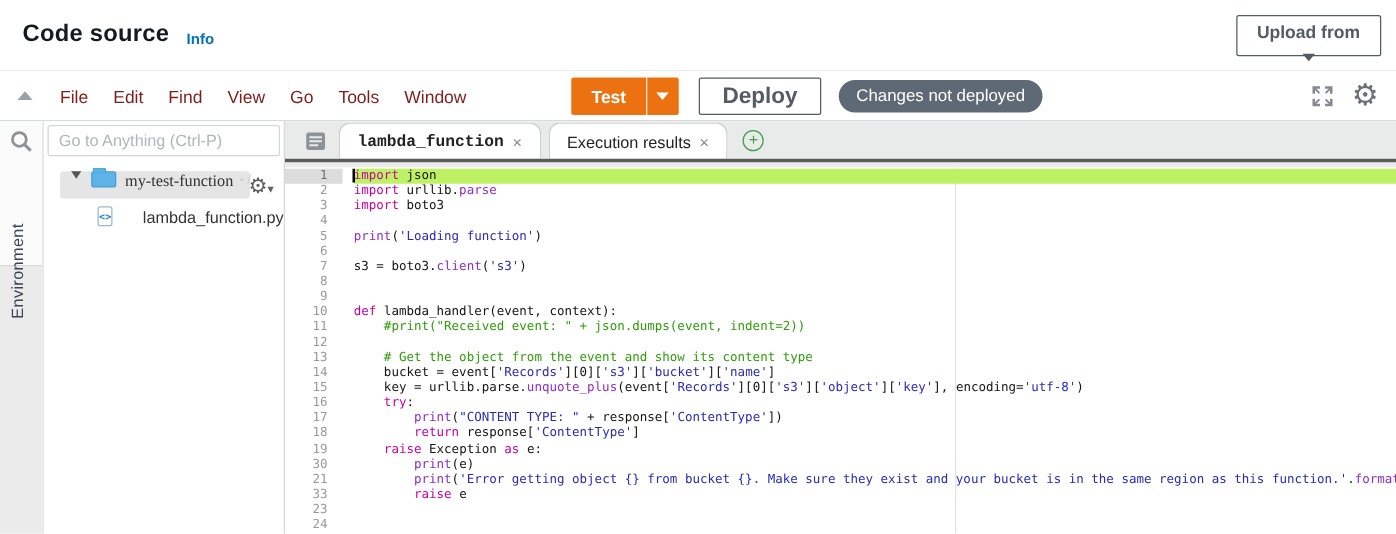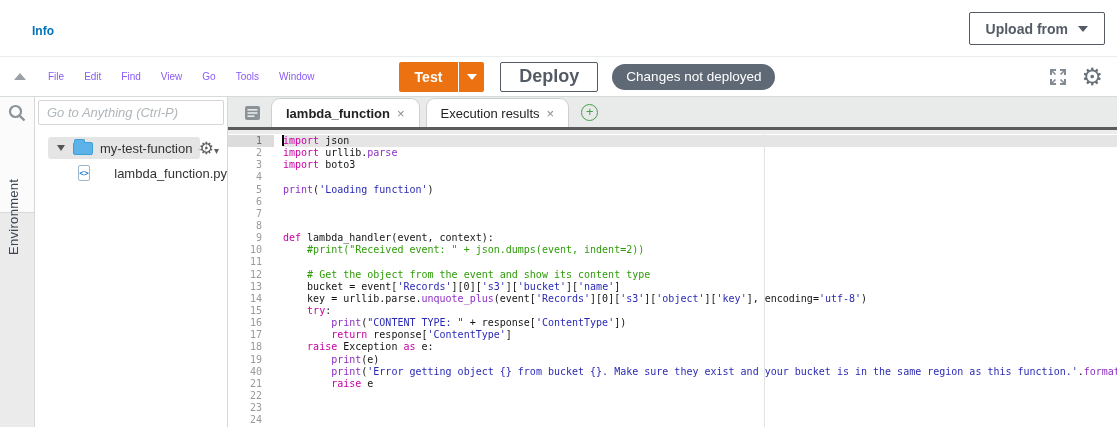--- a/index.html
+++ b/index.html
@@ -7,29 +7,29 @@
               font-family:"Liberation Sans", sans-serif; }
   .app { position:relative; width:1117px; height:427px; }
 
   
   .header { position:absolute; left:0; top:0; width:100%; height:57px; background:#fff;
             border-bottom:1px solid #eaeded; display:flex; align-items:center; padding-left:18px; }
   .page-title { font-size:19px; font-weight:bold; color:#16191f; letter-spacing:.2px; }
   .info-link { font-size:12px; font-weight:bold; color:#0073bb; margin-left:14px; margin-top:6px; cursor:pointer; }
   .upload-btn { position:absolute; right:12px; top:12px; height:33px; padding:4px 16px;
                 background:#fff; border:1px solid #545b64; border-radius:2px;
-                font-size:14px; font-weight:bold; color:#545b64; display:flex; align-items:center; gap:10px; cursor:pointer; }
+                font-size:14px; font-weight:bold; color:#545b64; display:flex; align-items:center; gap:10px; cursor:pointer;flex-direction:column; }
   .caret-down { width:0; height:0; border-left:5px solid transparent; border-right:5px solid transparent; border-top:6px solid #545b64; }
 
   
   .menubar { position:absolute; left:0; top:57px; width:100%; height:40px; background:#fff;
              border-bottom:1px solid #d5dbdb; display:flex; align-items:center; }
   .collapse-tri { width:0; height:0; border-left:6px solid transparent; border-right:6px solid transparent;
                   border-bottom:7px solid #9aa0a6; margin:0 12px 0 14px; }
-  .menu-item { font-size:10px; color:#8b5cf6; padding:0 10px; cursor:pointer; }
+  .menu-item { font-size:14px; color:#7f1d1d; padding:0 10px; cursor:pointer; }
   .test-group { display:flex; margin-left:38px; height:30px;padding-left:36px; }
   .btn-test { background:#ec7211; color:#fff; font-weight:bold; font-size:14px; border:none;
               padding:0 16px; border-radius:2px 0 0 2px; cursor:pointer; height:30px; }
   .btn-test-caret { background:#ec7211; width:26px; border-radius:0 2px 2px 0; border:none;
                     border-left:1px solid #fff; display:flex; align-items:center; justify-content:center; cursor:pointer; }
   .btn-test-caret .caret-down { border-top-color:#fff; }
   .btn-deploy { margin-left:16px; height:30px; padding:0 18px; background:#fff; border:1px solid #545b64;
                 border-radius:2px; font-size:18px; font-weight:bold; color:#545b64; cursor:pointer; }
   .badge { margin-left:14px; height:26px; padding:0 14px; background:#5f6975; color:#fff;
            border-radius:13px; font-size:13.5px; display:flex; align-items:center; }
@@ -43,24 +43,24 @@
   .search-icon { position:absolute; left:7px; top:6px; width:20px; height:20px; cursor:pointer; }
   .env-label { position:absolute; left:6px; top:32px; writing-mode:vertical-rl; transform:rotate(180deg);
                font-size:13px; color:#3b4654; height:176px; text-align:center; letter-spacing:.3px; }
   .strip-lower { position:absolute; left:0; top:115px; width:34px; height:215px; background:#ebebeb;
                  border-top:1px solid #d8d8d8; }
 
   
   .sidebar { position:absolute; left:35px; top:97px; width:192px; height:330px; background:#fff; }
   .goto-input { position:absolute; left:3px; top:3px; width:186px; height:25px; border:1px solid #d5d5d5;
                 border-radius:2px; font-size:13px; padding:0 8px; color:#0f172a;
-                font-family:"Liberation Sans", sans-serif;font-style:italic; }
+                font-family:"Liberation Sans", sans-serif; }
   .goto-input::placeholder { color:#b0b6ba; }
   .tree { position:absolute; left:0; top:40px; width:100%; }
-  .tree-row1 { position:relative; height:22px; display:flex; align-items:center; cursor:pointer; }
+  .tree-row1 { position:relative; height:22px; display:flex; cursor:pointer;font-family:Liberation Serif, serif; }
   .row-hl { position:absolute; left:13px; top:0; width:152px; height:22px; background:#e5e5e5; border-radius:3px; }
   .tree-caret { width:0; height:0; border-top:6px solid #555; border-left:4.5px solid transparent;
                 border-right:4.5px solid transparent; margin-left:22px; position:relative; }
   .folder-icon { position:relative; width:20px; height:13px; background:#5db3e8; border:1px solid #3f9fd8;
                  border-radius:2px; margin-left:8px; }
   .folder-icon::before { content:""; position:absolute; left:0; top:-4px; width:9px; height:3px;
                          background:#5db3e8; border:1px solid #3f9fd8; border-bottom:none; border-radius:2px 2px 0 0; }
   .folder-label { position:relative; font-size:13px; color:#333; margin-left:7px; }
   .folder-suffix { position:relative; font-size:11px; color:#c0c0c0; margin-left:5px; }
   .tree-gear { position:absolute; right:8px; top:1px; font-size:17px; color:#5f5f5f; cursor:pointer; }
@@ -72,50 +72,51 @@
   .file-label { font-size:13px; color:#333; margin-left:24px; }
 
   
   .editorpane { position:absolute; left:227px; top:97px; width:890px; height:330px; background:#fff;
                 border-left:1px solid #d8d8d8; }
   .tabbar { position:absolute; left:0; top:0; width:100%; height:30px; background:#e9eaea; display:flex; align-items:flex-end; }
   .tablist-icon { margin:0 10px 6px 16px; cursor:pointer; }
   .tab { height:29px; display:flex; align-items:center; padding:0 14px; background:#fff;
          border:1px solid #cfcfcf; border-bottom:none; border-radius:9px 9px 0 0; margin-right:6px; cursor:pointer; }
   .tab .tab-label { font-size:13px; color:#222; }
-  .tab.active .tab-label { font-weight:bold; }
+  .tab.active .tab-label { font-weight:bold;font-family:Liberation Mono, monospace; }
   .tab-close { font-size:13px; color:#8a8a8a; margin-left:7px; cursor:pointer; }
   .plus-tab { width:17px; height:17px; border:1.5px solid #43a047; border-radius:50%; color:#43a047;
               font-size:13px; line-height:14px; text-align:center; margin:0 0 6px 6px; cursor:pointer; }
   .pane-sep { position:absolute; left:0; top:30px; width:100%; height:3px; background:#5b5b5b; }
   .pane-strip { position:absolute; left:0; top:33px; width:100%; height:4px; background:#ececec; }
 
   .editor { position:absolute; left:0; top:37px; width:890px; height:293px; background:#fff; overflow:hidden; }
   .print-margin { position:absolute; left:536px; top:0; width:1px; height:100%; background:#e3e3e3; }
   .gutter { position:absolute; left:0; top:1px; width:46px; }
   .gutter .ln { height:12.15px; line-height:12.15px; text-align:right; padding-right:12px;
                 font-family:"DejaVu Sans Mono", monospace; font-size:10px; color:#9a9a9a; }
   .gutter .ln.cur { background:#dcdcdc; color:#6f6f6f; }
   .code { position:absolute; left:55px; top:1px; right:0; }
   .code-line { height:12.15px; line-height:12.15px; white-space:pre;
                font-family:"DejaVu Sans Mono", monospace; font-size:10px; color:#141414; }
-  .code-line.cur { background:#e5e5e5; }
+  .code-line.cur { background:#bef264; }
   .tk-k { color:#c800a4; } 
   .tk-f { color:#8d2fc4; } 
   .tk-s { color:#2a2ab5; } 
   .tk-c { color:#2f9c0a; } 
   .tk-p { color:#141414; } 
   .cursor-caret { position:absolute; left:54px; top:1px; width:1.5px; height:11px; background:#000; }
 </style>
 </head>
 <body>
 
 <div class="app">
 
   <div class="header">
+    <span class="page-title">Code source</span>
     <span class="info-link">Info</span>
     <button class="upload-btn">
       <span>Upload from</span>
       <span class="caret-down"></span>
     </button>
   </div>
 
   <div class="menubar">
     <span class="collapse-tri"></span>
     <span style="display:flex;">
@@ -216,33 +217,34 @@
           <div class="ln">10</div>
           <div class="ln">11</div>
           <div class="ln">12</div>
           <div class="ln">13</div>
           <div class="ln">14</div>
           <div class="ln">15</div>
           <div class="ln">16</div>
           <div class="ln">17</div>
           <div class="ln">18</div>
           <div class="ln">19</div>
-          <div class="ln">40</div>
+          <div class="ln">30</div>
           <div class="ln">21</div>
-          <div class="ln">22</div>
+          <div class="ln">33</div>
           <div class="ln">23</div>
           <div class="ln">24</div>
         </div>
       <div class="code">
           <div class="code-line cur"><span class="tk-k">import</span><span class="tk-p"> json</span></div>
           <div class="code-line"><span class="tk-k">import</span><span class="tk-p"> urllib.</span><span class="tk-f">parse</span></div>
           <div class="code-line"><span class="tk-k">import</span><span class="tk-p"> boto3</span></div>
           <div class="code-line"></div>
           <div class="code-line"><span class="tk-f">print</span><span class="tk-p">(</span><span class="tk-s">'Loading function'</span><span class="tk-p">)</span></div>
           <div class="code-line"></div>
+          <div class="code-line"><span class="tk-p">s3 = boto3.</span><span class="tk-f">client</span><span class="tk-p">(</span><span class="tk-s">'s3'</span><span class="tk-p">)</span></div>
           <div class="code-line"></div>
           <div class="code-line"></div>
           <div class="code-line"><span class="tk-k">def</span><span class="tk-p"> lambda_handler(event, context):</span></div>
           <div class="code-line"><span class="tk-p">    </span><span class="tk-c">#print("Received event: " + json.dumps(event, indent=2))</span></div>
           <div class="code-line"></div>
           <div class="code-line"><span class="tk-p">    </span><span class="tk-c"># Get the object from the event and show its content type</span></div>
           <div class="code-line"><span class="tk-p">    bucket = event[</span><span class="tk-s">'Records'</span><span class="tk-p">][0][</span><span class="tk-s">'s3'</span><span class="tk-p">][</span><span class="tk-s">'bucket'</span><span class="tk-p">][</span><span class="tk-s">'name'</span><span class="tk-p">]</span></div>
           <div class="code-line"><span class="tk-p">    key = urllib.parse.</span><span class="tk-f">unquote_plus</span><span class="tk-p">(event[</span><span class="tk-s">'Records'</span><span class="tk-p">][0][</span><span class="tk-s">'s3'</span><span class="tk-p">][</span><span class="tk-s">'object'</span><span class="tk-p">][</span><span class="tk-s">'key'</span><span class="tk-p">], encoding=</span><span class="tk-s">'utf-8'</span><span class="tk-p">)</span></div>
           <div class="code-line"><span class="tk-p">    </span><span class="tk-k">try</span><span class="tk-p">:</span></div>
           <div class="code-line"><span class="tk-p">        </span><span class="tk-f">print</span><span class="tk-p">(</span><span class="tk-s">"CONTENT TYPE: "</span><span class="tk-p"> + response[</span><span class="tk-s">'ContentType'</span><span class="tk-p">])</span></div>

